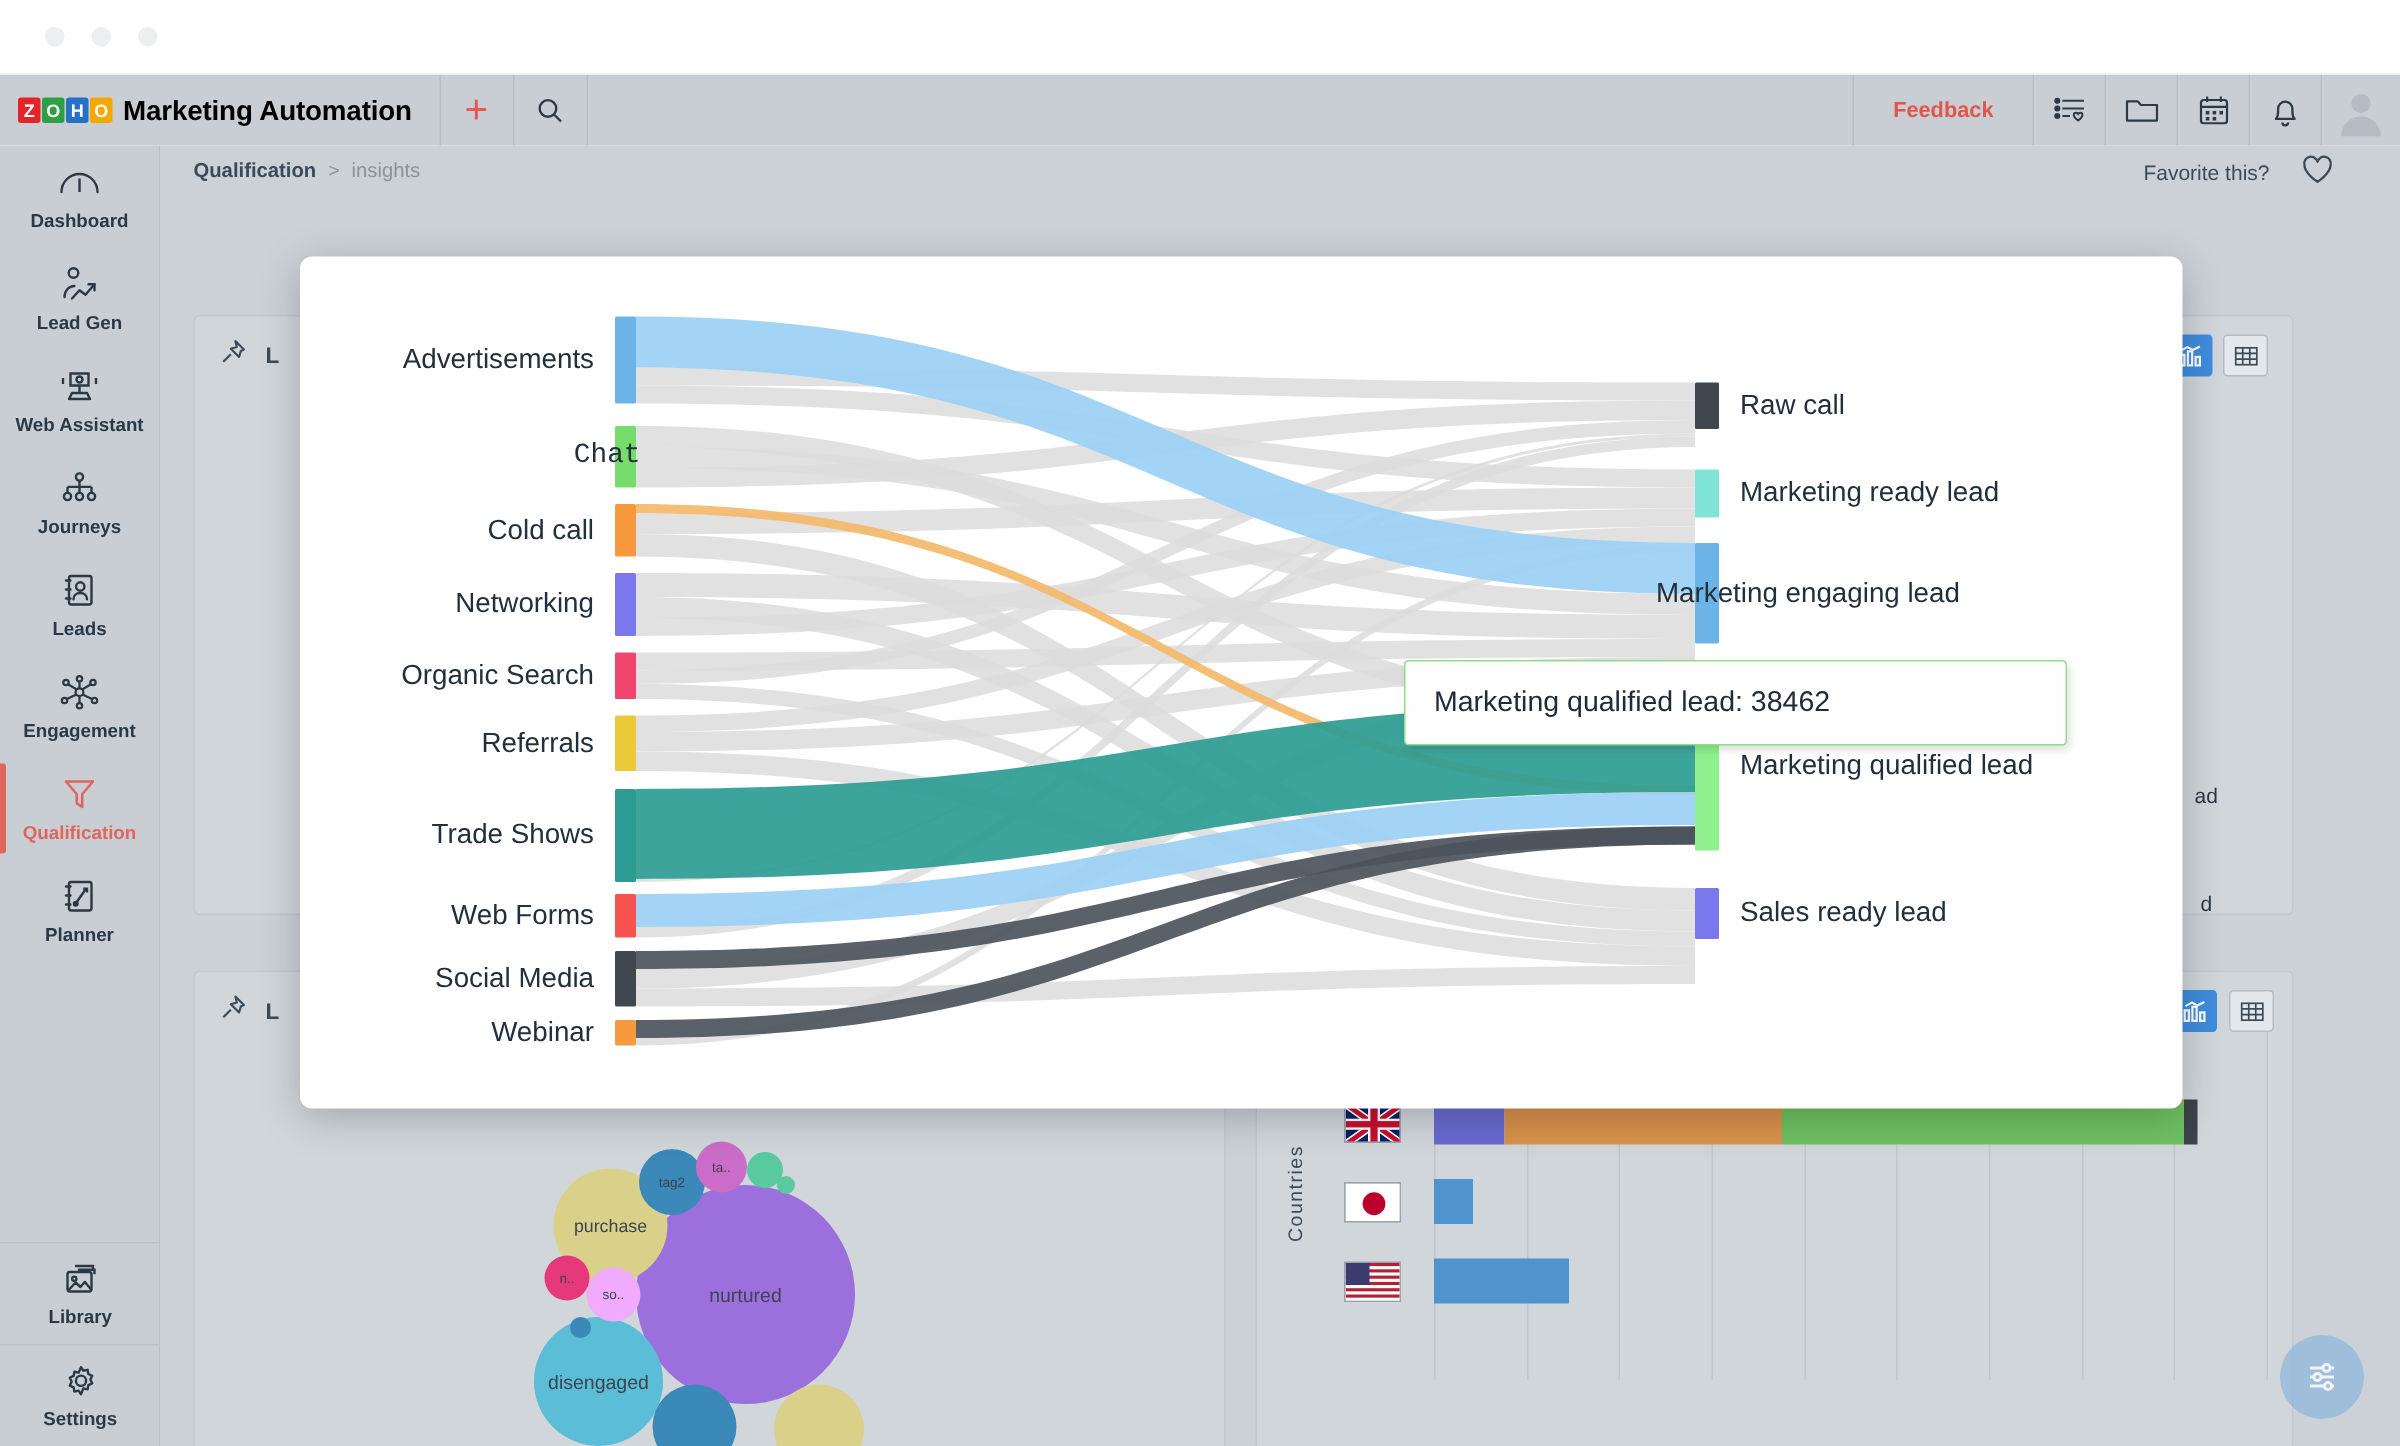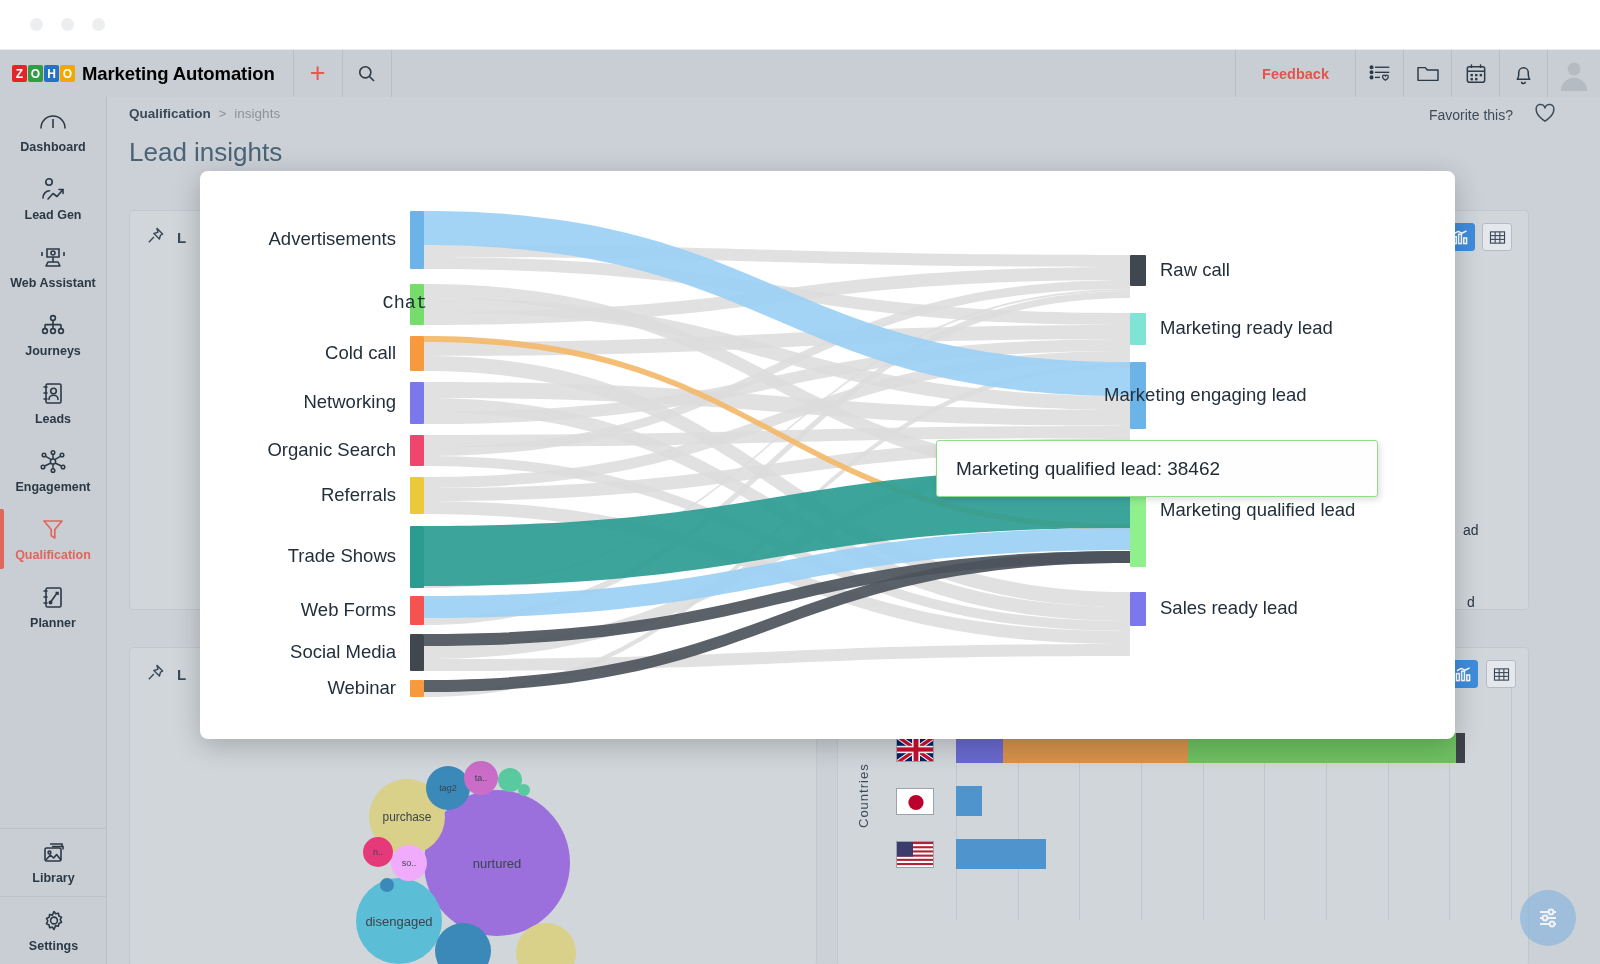--- a/index.html
+++ b/index.html
@@ -322,21 +322,20 @@
       <span class="crumb-sep">&gt;</span>
       <span class="crumb sub">insights</span>
       <div class="fav-wrap">
         <span class="fav-txt">Favorite this?</span>
         <svg width="22" height="20" viewBox="0 0 24 22" fill="none" stroke="#3d4b59" stroke-width="1.7">
           <path d="M12 20S2.4 14 2.4 7.6A4.9 4.9 0 0 1 12 5.4 4.9 4.9 0 0 1 21.6 7.6C21.6 14 12 20 12 20z" stroke-linejoin="round"></path>
         </svg>
       </div>
     </div>
 
-    <div class="page-title">Lead insights</div>
 
     <div class="panel" style="left:22px; top:113px; width:1400px; height:400px;">
       <div class="panel-hd">
         <span class="pin-ic">
           <svg width="19" height="19" viewBox="0 0 20 20" fill="none" stroke="#3b4a59" stroke-width="1.5">
             <path d="M11.5 2.5l6 6-2.2 1-1.2 4.2-5.8-5.8L12.5 6.7z" stroke-linejoin="round"></path>
             <line x1="8.3" y1="11.7" x2="3" y2="17"></line>
           </svg>
         </span>
         <span class="panel-title">L</span>

